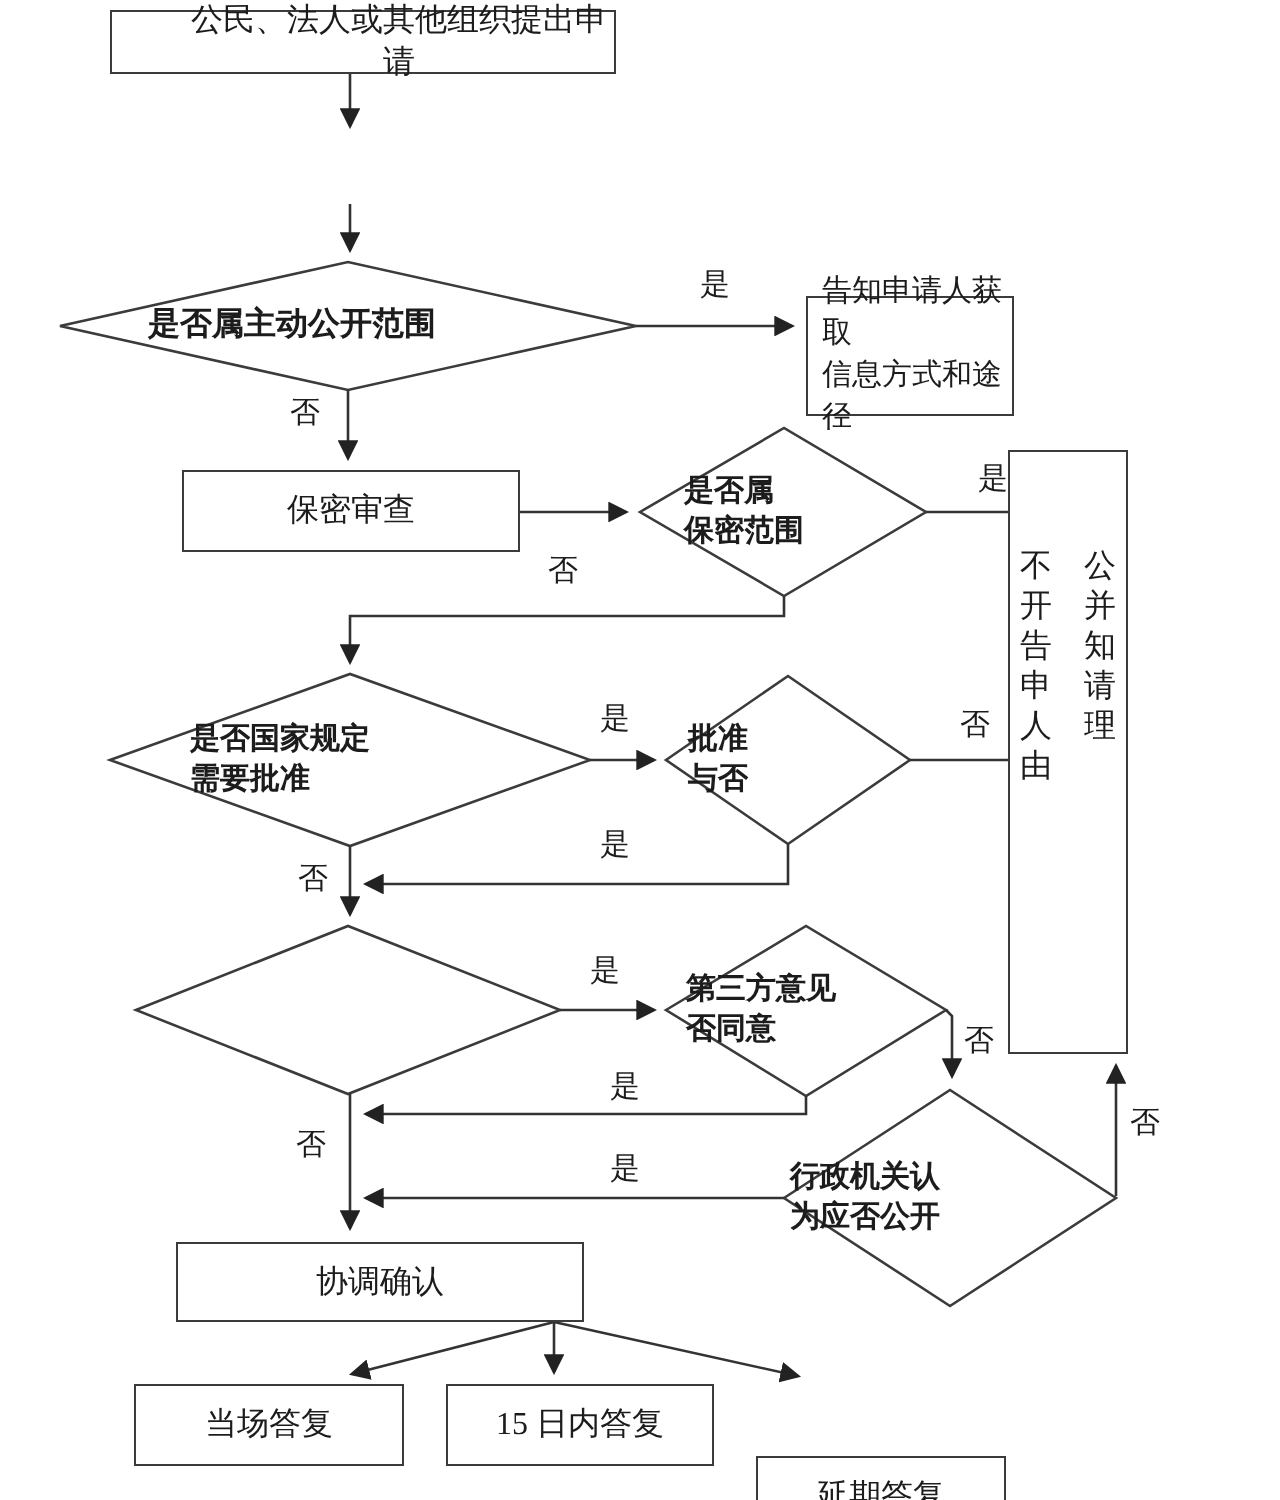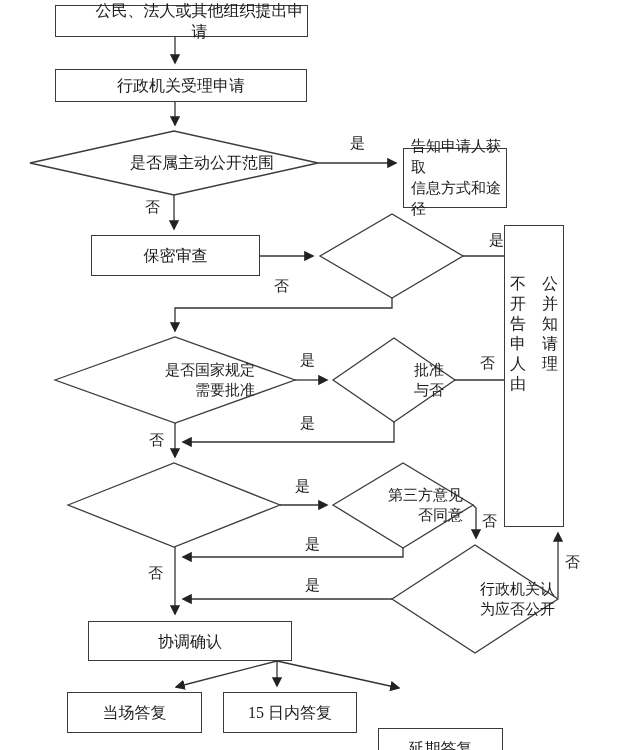--- a/index.html
+++ b/index.html
@@ -16,22 +16,23 @@
     border: 1px solid #3b3b3b;
     background: #ffffff;
     display: flex; align-items: center; justify-content: center;
     font-size: 16px; line-height: 21px;
     text-align: center;
     white-space: pre-line;
   }
   .dtext {
     position: absolute;
     font-size: 15px; line-height: 20px;
-    text-align: right;
+    text-align: left;
     white-space: pre-line;
+    font-weight: bold;
   }
   .elabel {
     position: absolute;
     font-size: 15px; line-height: 16px;
     white-space: pre;
   }
   .tallbox {
     position: absolute;
     border: 1px solid #3b3b3b;
     background: #ffffff;
@@ -88,21 +89,20 @@
       <line x1="558" y1="598" x2="558" y2="533" marker-end="url(#arr)"></line>
       <line x1="175" y1="547" x2="175" y2="614" marker-end="url(#arr)"></line>
       <line x1="277" y1="661" x2="176" y2="687" marker-end="url(#arr)"></line>
       <line x1="277" y1="661" x2="277" y2="686" marker-end="url(#arr)"></line>
       <line x1="277" y1="661" x2="399" y2="688" marker-end="url(#arr)"></line>
     </g>
   </svg>
 
   <div class="box" style="left:55px; top:5px; width:253px; height:32px;padding-left:36px;">公民、法人或其他组织提出申请</div>
 
-  <div class="box" style="left:55px; top:69px; width:252px; height:33px;">行政机关受理申请</div>
 
   <div class="box inform" style="left:403px; top:148px; width:104px; height:60px;">告知申请人获取
 信息方式和途径</div>
 
   <div class="box" style="left:91px; top:235px; width:169px; height:41px;">保密审查</div>
 
   <div class="tallbox" style="left:504px; top:225px; width:60px; height:302px;">不　公
 开　并
 告　知
 申　请
@@ -112,20 +112,22 @@
   <div class="box" style="left:88px; top:621px; width:204px; height:40px;">协调确认</div>
 
   <div class="box" style="left:67px; top:692px; width:135px; height:41px;">当场答复</div>
 
   <div class="box" style="left:223px; top:692px; width:134px; height:41px;font-family:Liberation Serif, serif;">15 日内答复</div>
 
   <div class="box" style="left:378px; top:692px; width:125px; height:41px;margin-top:36px;">延期答复</div>
 
   <div class="dtext" style="left:74px; top:153px; width:200px; font-size:16px;">是否属主动公开范围</div>
 
+  <div class="dtext" style="left:342px; top:236px; width:100px;">是否属
+保密范围</div>
 
   <div class="dtext" style="left:95px; top:360px; width:160px;">是否国家规定
 需要批准</div>
 
   <div class="dtext" style="left:344px; top:360px; width:100px;">批准
 与否</div>
 
 
   <div class="dtext" style="left:343px; top:485px; width:120px;">第三方意见
 否同意</div>

